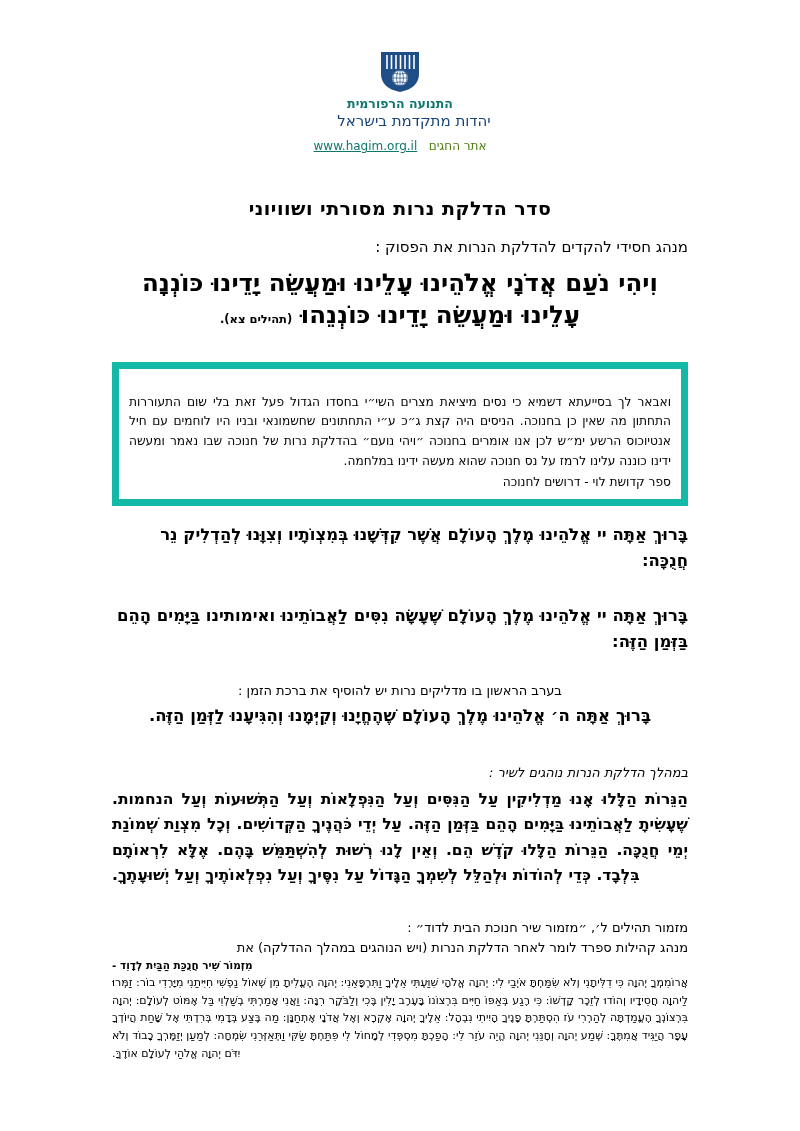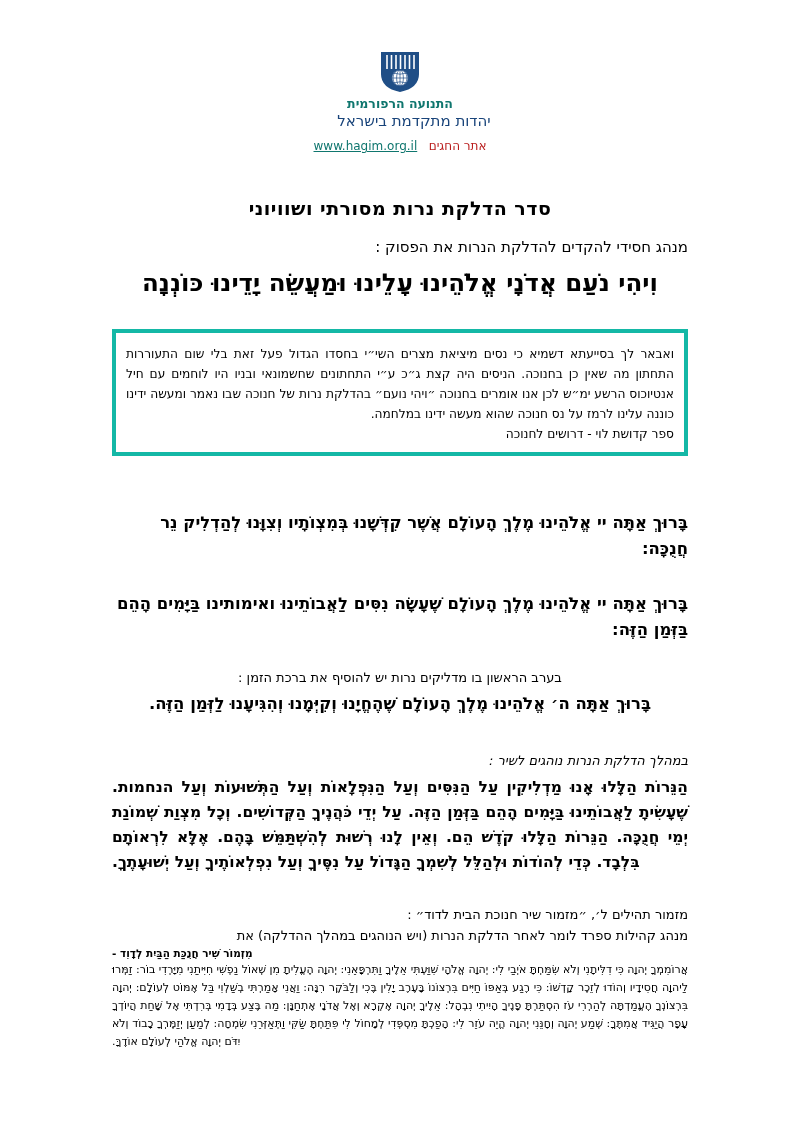--- a/index.html
+++ b/index.html
@@ -52,21 +52,21 @@
     margin-top: 1px;
     margin-left: 28px;
   }
   .site-line {
     margin-top: 9px;
     font-size: 12px;
     text-align: center;
     direction: rtl;
   }
   .site-line .label {
-    color: #b91c1c;
+    color: #4d7c0f;
   }
   .site-link {
     color: #0f766e;
     text-decoration: underline;
     direction: ltr;
     unicode-bidi: embed;
     display: inline-block;
   }
 
   
@@ -96,36 +96,36 @@
     font-family: "DejaVu Sans", "Liberation Sans", sans-serif;
   }
   .verse-big .src {
     font-size: 11.5px;
     font-weight: bold;
   }
 
   
   .quote-box {
     margin: 30px 0 0 0;
-    border: 4px solid #14b8a6;
-    padding: 12px 10px 7px 10px;
+    border: 7px solid #14b8a6;
+    padding: 24px 10px 7px 10px;
     font-size: 12.2px;
     line-height: 1.62;
     text-align: justify;
     text-align-last: right;
   }
   .quote-src {
     text-align: left;
     margin-top: 1px;
     font-size: 12.2px;
   }
 
   
   .blessing {
-    margin-top: 54px;
+    margin-top: 16px;
     font-size: 16.5px;
     font-weight: bold;
     line-height: 1.55;
     text-align: right;
   }
   .blessing.second { margin-top: 30px; }
 
   .intro-small {
     margin-top: 26px;
     font-size: 13px;
@@ -220,20 +220,24 @@
   </div>
 
   <div class="doc-title">סדר הדלקת נרות מסורתי ושוויוני</div>
 
   <div class="content">
 
     <div class="note-line">מנהג חסידי להקדים להדלקת הנרות את הפסוק :</div>
 
     <div class="verse-big">
       <div>וִיהִי נֹעַם אֲדֹנָי אֱלֹהֵינוּ עָלֵינוּ וּמַעֲשֵׂה יָדֵינוּ כּוֹנְנָה</div>
+      <div>
+        <span>עָלֵינוּ וּמַעֲשֵׂה יָדֵינוּ כּוֹנְנֵהוּ</span>
+        <span class="src">(תהילים צא)</span><span class="src">.</span>
+      </div>
     </div>
 
     <div class="quote-box">
       <div>ואבאר לך בסייעתא דשמיא כי נסים מיציאת מצרים השי״י בחסדו הגדול פעל זאת בלי שום התעוררות התחתון מה שאין כן בחנוכה. הניסים היה קצת ג״כ ע״י התחתונים שחשמונאי ובניו היו לוחמים עם חיל אנטיוכוס הרשע ימ״ש לכן אנו אומרים בחנוכה ״ויהי נועם״ בהדלקת נרות של חנוכה שבו נאמר ומעשה ידינו כוננה עלינו לרמז על נס חנוכה שהוא מעשה ידינו במלחמה.</div>
       <div class="quote-src">ספר קדושת לוי - דרושים לחנוכה</div>
     </div>
 
     <div class="blessing">בָּרוּךְ אַתָּה יי אֱלֹהֵינוּ מֶלֶךְ הָעוֹלָם אֲשֶׁר קִדְּשָׁנוּ בְּמִצְוֹתָיו וְצִוָּנוּ לְהַדְלִיק נֵר חֲנֻכָּה:</div>
 
     <div class="blessing second">בָּרוּךְ אַתָּה יי אֱלֹהֵינוּ מֶלֶךְ הָעוֹלָם שֶׁעָשָׂה נִסִּים לַאֲבוֹתֵינוּ ואימותינו בַּיָּמִים הָהֵם בַּזְּמַן הַזֶּה:</div>

